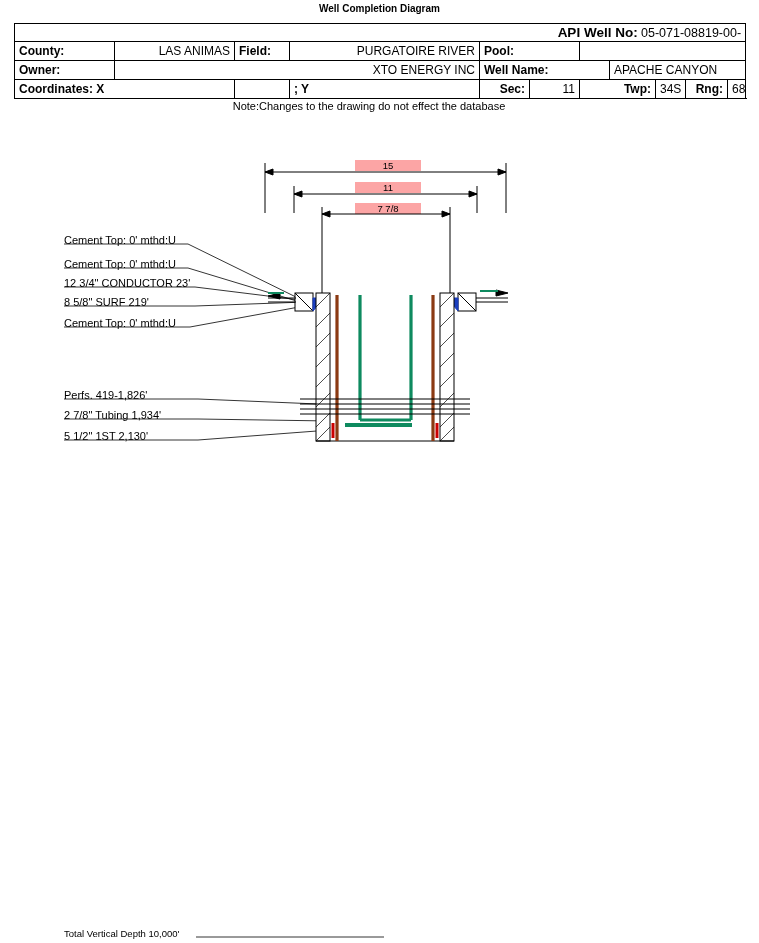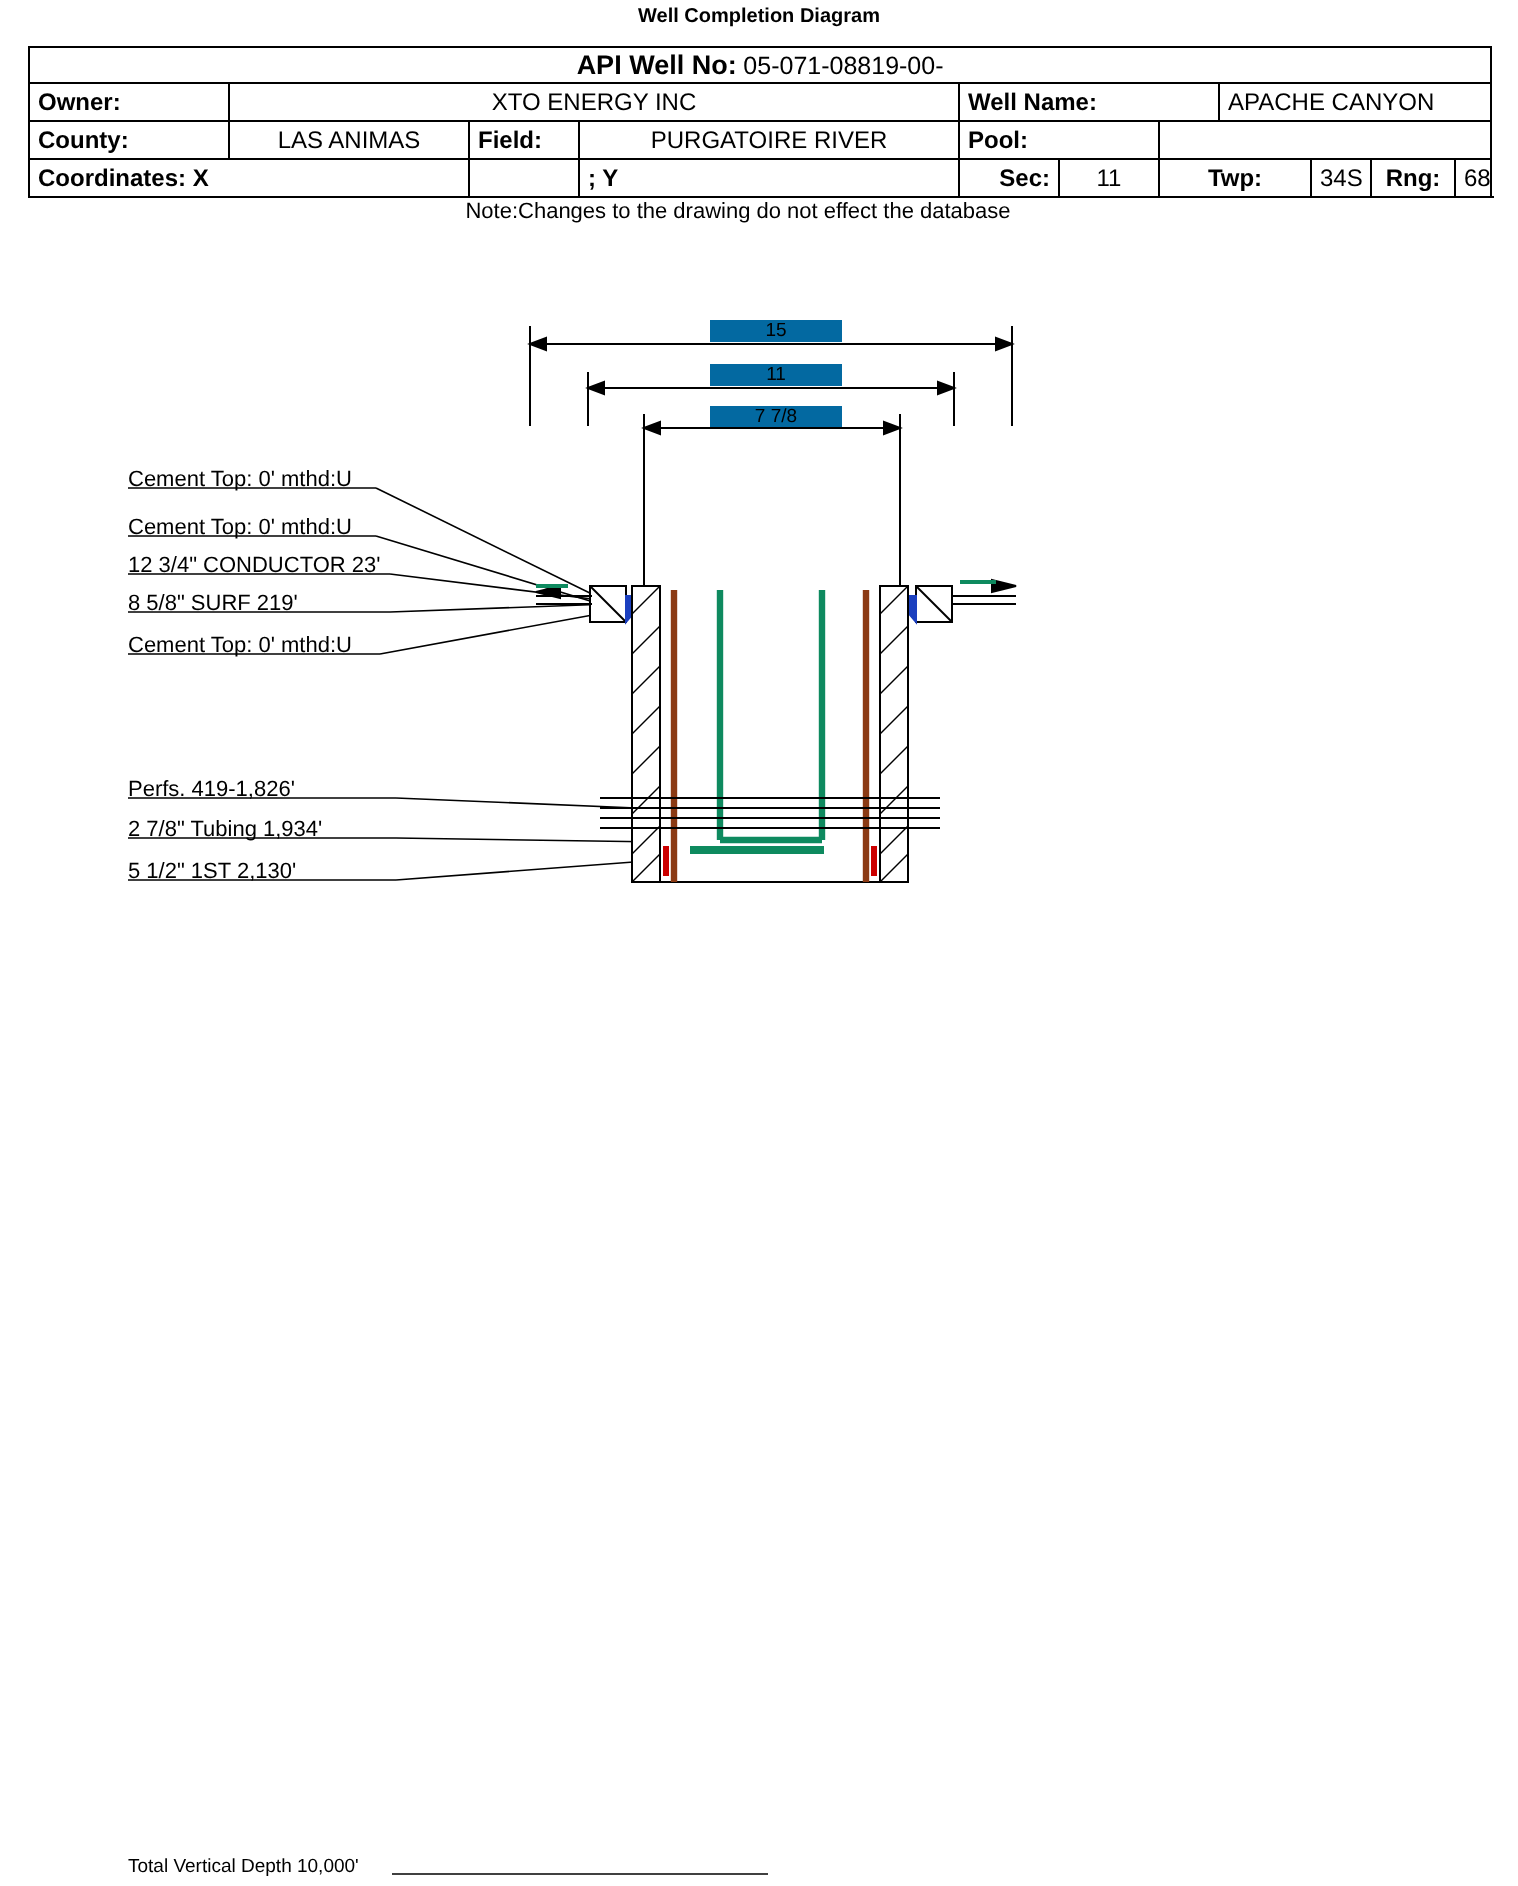--- a/index.html
+++ b/index.html
@@ -49,21 +49,21 @@
     font-weight: bold;
     font-size: 13.5px;
   }
   .lbl-sm {
     font-weight: bold;
     font-size: 13px;
   }
   .val {
     font-size: 11.5px;
   }
-  .ctr { text-align: center; }
+  .ctr { text-align: right; }
   .row-api td {
     height: 17px;
   }
 
   
   .note {
     position: absolute;
     top: 100px;
     left: 0;
     width: 738px;
@@ -87,21 +87,21 @@
     width: 248px;
     text-align: center;
     font-size: 14px;
   }
 
   
   .dim-label {
     position: absolute;
     font-size: 9.5px;
     text-align: center;
-    background: #0369a1;
+    background: #fca5a5;
     padding: 0 3px;
   }
 
   
   .anno {
     position: absolute;
     font-size: 11px;
     white-space: nowrap;
   }
   .tvd {
@@ -139,32 +139,32 @@
       <col style="width:18px">
   </colgroup>
   <tbody>
       <tr class="row-api">
     <td colspan="12" class="ctr">
       <span class="lbl">API Well No:</span>
       <span class="val" style="font-size:12.5px">05-071-08819-00-</span>
     </td>
   </tr>
   <tr>
-    <td class="lbl">Owner:</td>
-    <td colspan="4" class="val ctr">XTO ENERGY INC</td>
-    <td colspan="3" class="lbl">Well Name:</td>
-    <td colspan="4" class="val">APACHE CANYON</td>
-  </tr>
-  <tr>
     <td class="lbl">County:</td>
     <td class="val ctr">LAS ANIMAS</td>
     <td class="lbl-sm">Field:</td>
     <td colspan="2" class="val ctr">PURGATOIRE RIVER</td>
     <td colspan="2" class="lbl-sm">Pool:</td>
     <td colspan="5" class="val"></td>
+  </tr>
+  <tr>
+    <td class="lbl">Owner:</td>
+    <td colspan="4" class="val ctr">XTO ENERGY INC</td>
+    <td colspan="3" class="lbl">Well Name:</td>
+    <td colspan="4" class="val">APACHE CANYON</td>
   </tr>
   <tr>
     <td colspan="2" class="lbl">Coordinates: X</td>
     <td class="val"></td>
     <td colspan="2" class="lbl-sm">; Y</td>
     <td class="lbl-sm" style="text-align:right">Sec:</td>
     <td class="val ctr">11</td>
     <td colspan="2" class="lbl-sm ctr">Twp:</td>
     <td class="val ctr">34S</td>
     <td class="lbl-sm ctr">Rng:</td>

